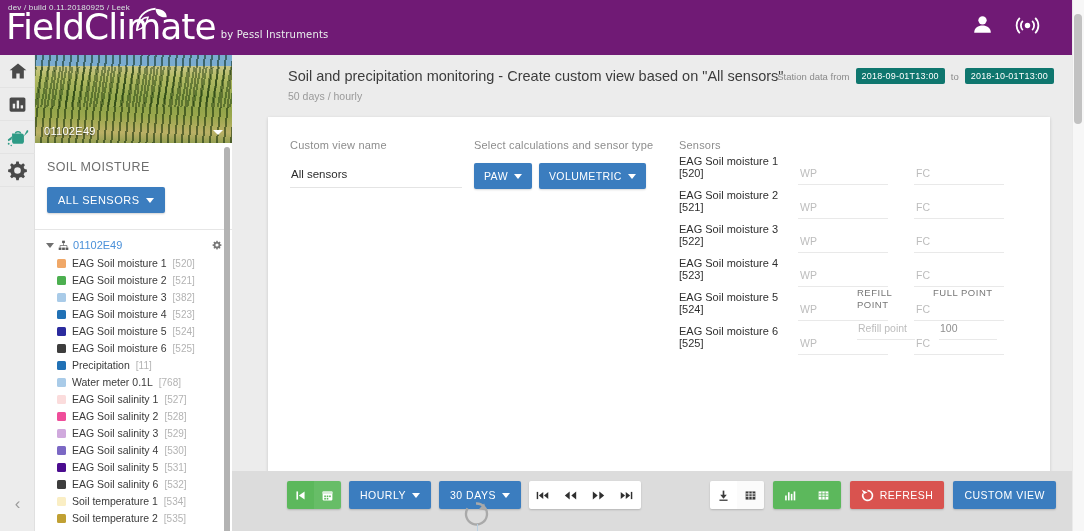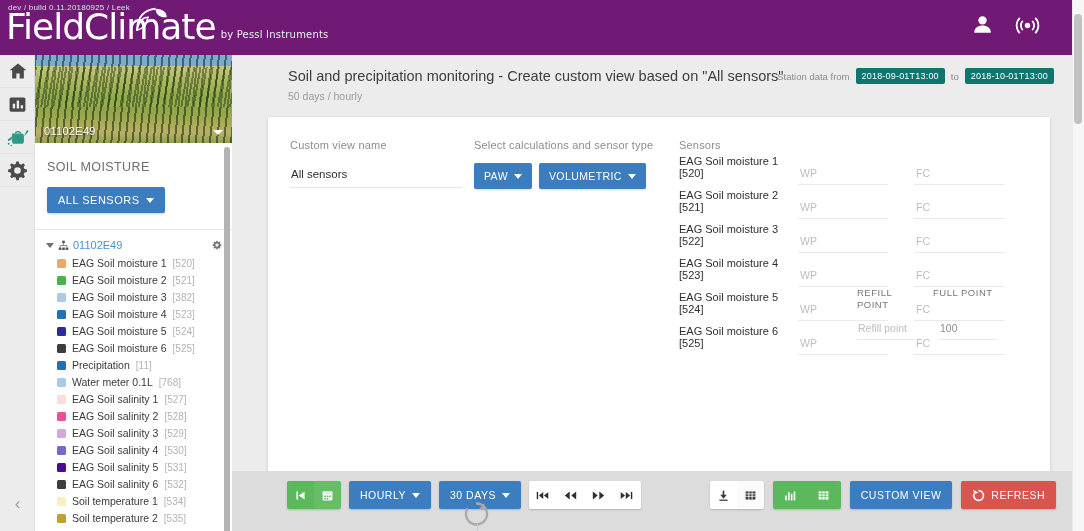--- a/index.html
+++ b/index.html
@@ -641,30 +641,30 @@
           </svg>
         </div>
         <div class="seg-btn">
           <svg width="13" height="13" viewBox="0 0 16 16">
             <rect x="2" y="3" width="12" height="10" fill="#fff"></rect>
             <path d="M2 6 H14 M2 9 H14 M6 3 V13 M10 3 V13" stroke="#5cb85c" stroke-width="1"></path>
           </svg>
         </div>
       </div>
 
-      <div class="tb-pill">
-        <span>CUSTOM VIEW</span>
-      </div>
-
       <div class="tb-pill red">
         <svg width="13" height="13" viewBox="0 0 16 16">
           <path d="M8 2 A6 6 0 1 1 2.6 5.6" stroke="#fff" stroke-width="2" fill="none"></path>
           <path d="M1 1 L3.6 6 L8 4.2 Z" fill="#fff"></path>
         </svg>
         <span>REFRESH</span>
+      </div>
+
+      <div class="tb-pill">
+        <span>CUSTOM VIEW</span>
       </div>
     </div>
   </div>
 
   <div class="spinner" style="left:462px;top:500px;">
     <svg width="28" height="28" viewBox="0 0 24 24">
       <path d="M12 3 A9 9 0 1 1 4.8 7.2" stroke="#a9a9a9" stroke-width="2" fill="none"></path>
       <path d="M19 3 L20.5 9 L14.5 8 Z" fill="#a9a9a9"></path>
     </svg>
   </div>

